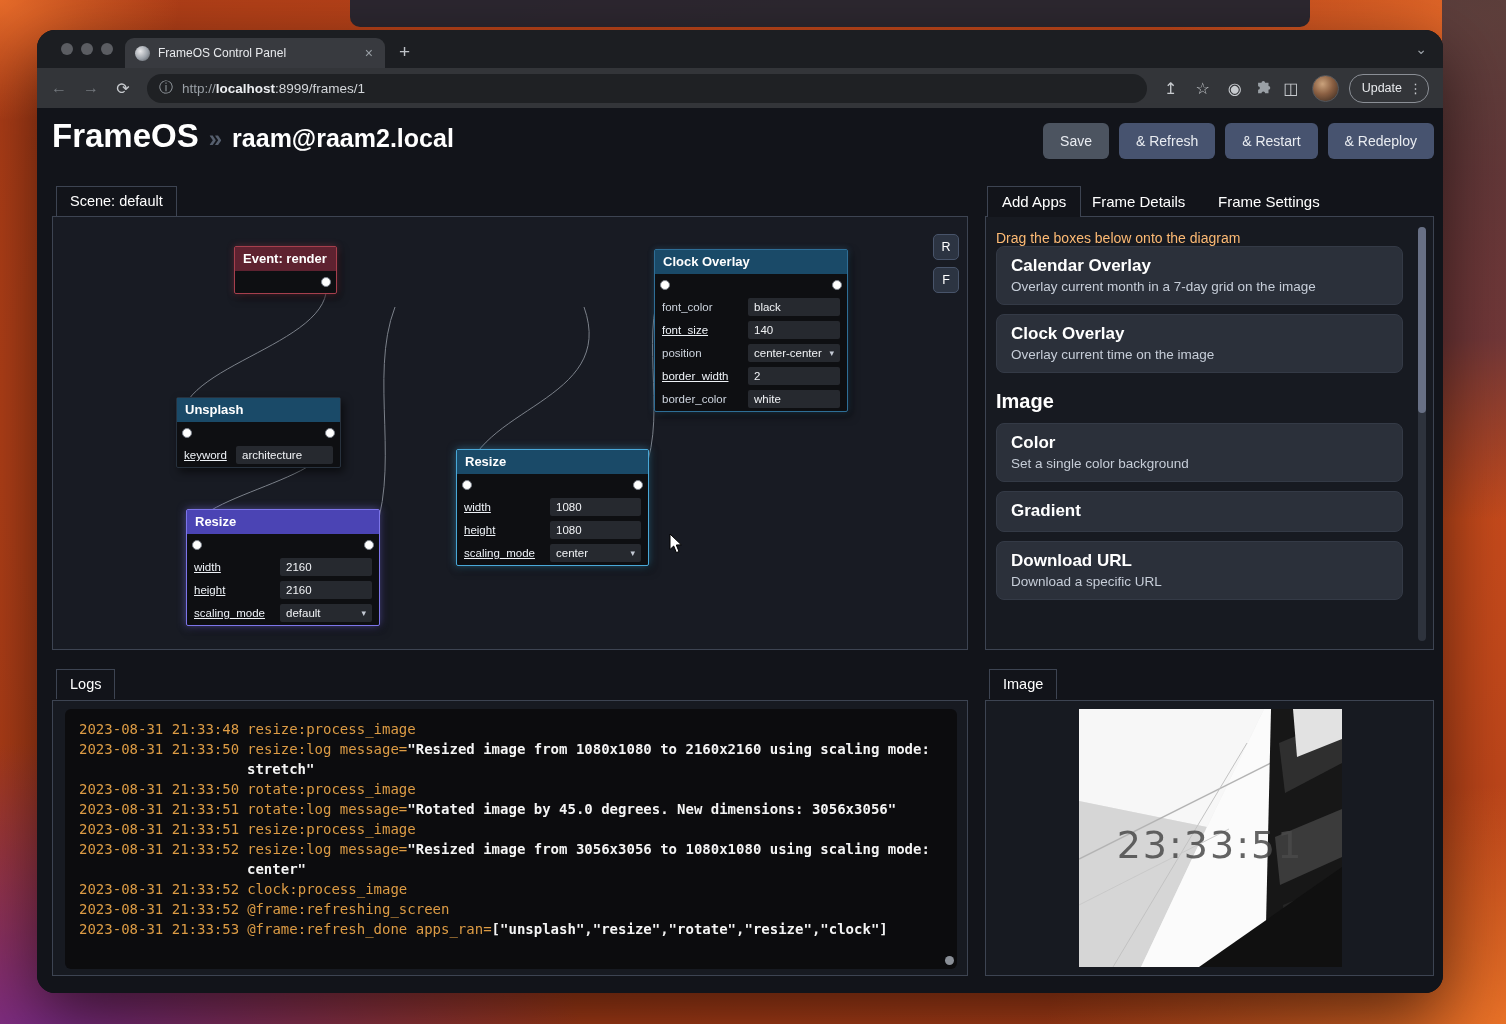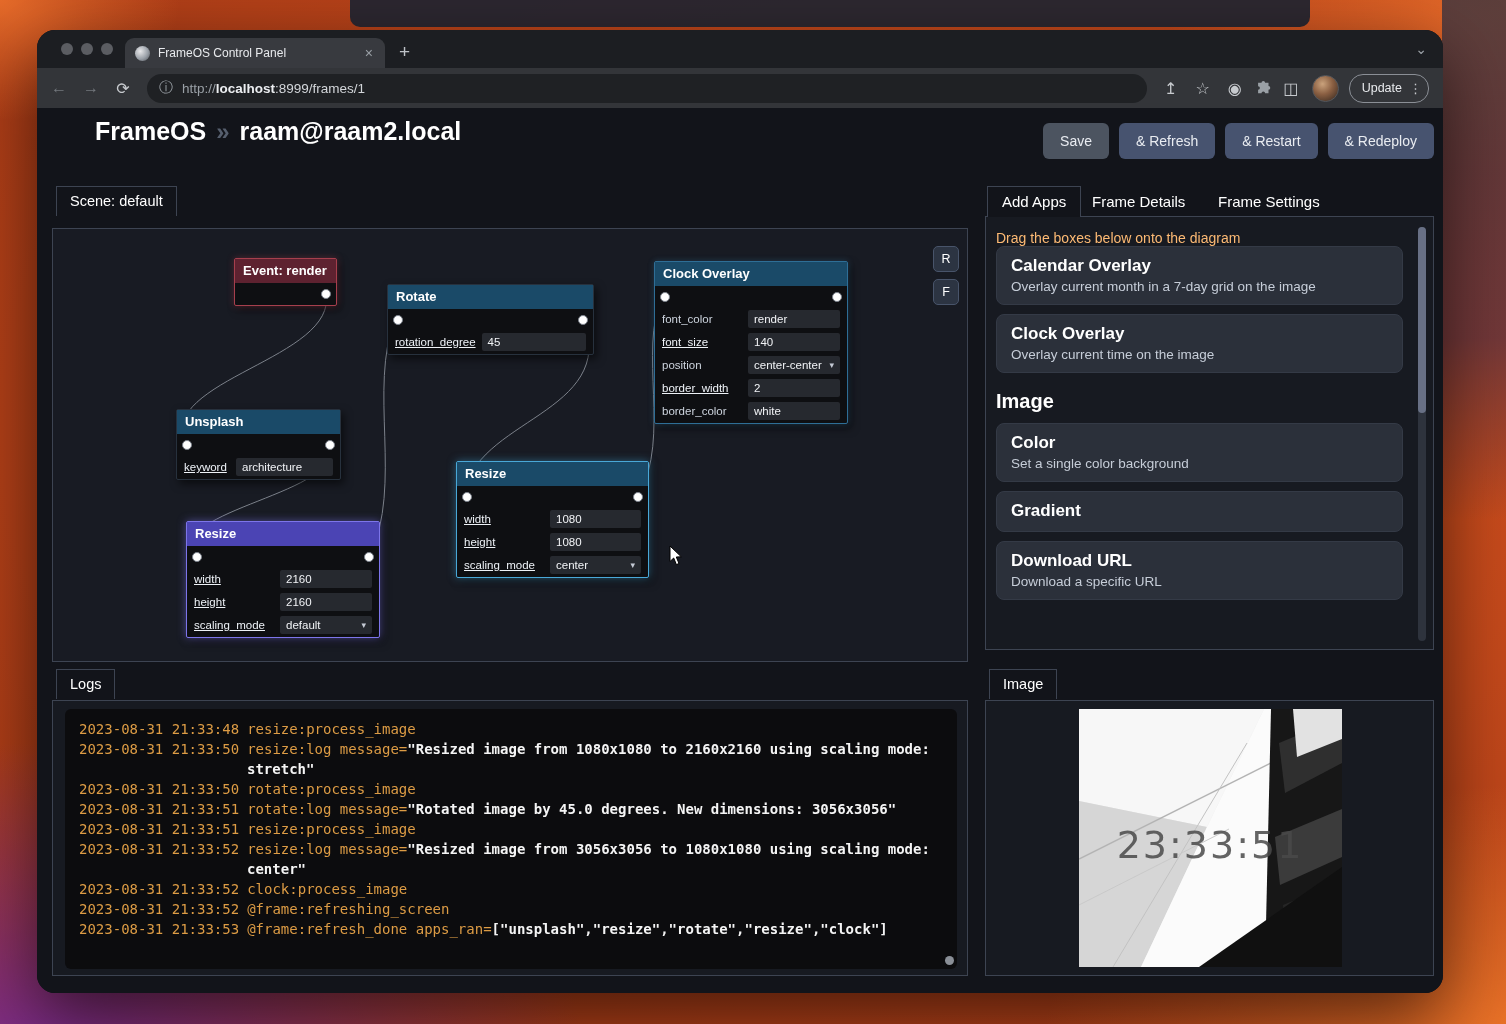--- a/index.html
+++ b/index.html
@@ -38,35 +38,35 @@
   .url .host{color:#eceef1;font-weight:bold;}
   .url .path{color:#d3d6da;}
   .avatar{width:25px;height:25px;border-radius:50%;background:radial-gradient(circle at 38% 32%, #caa27c 0%, #8a5f42 45%, #30241d 100%);border:1px solid #55585d;flex:none;margin:0 3px;}
   .update-pill{height:27px;border:1px solid #8b8f96;border-radius:14px;display:flex;align-items:center;padding:0 6px 0 12px;gap:7px;color:#e8eaed;font-size:12.5px;margin:0 6px 0 3px;}
   .update-pill .dots{color:#c7cace;font-size:13px;}
   .puzzle-icon{flex:none;margin:0 2px;}
 
   
   .page{position:relative;width:1406px;height:885px;background:#12141a;color:#e8ebf0;}
   .app-header{position:absolute;left:15px;top:9px;display:flex;align-items:baseline;gap:10px;}
-  .brand{font-size:25px;font-weight:bold;color:#fff;margin-left:43px;}
+  .brand{font-size:33px;font-weight:bold;color:#fff;}
   .sep{font-size:24px;font-weight:bold;color:#565f6e;}
   .device{font-size:25px;font-weight:bold;color:#fff;}
   .hdr-btns{position:absolute;right:9px;top:15px;display:flex;gap:10px;}
   .hbtn{height:36px;padding:0 17px;border-radius:6px;font-size:14px;color:#e9ecf1;display:flex;align-items:center;}
   .hbtn.gray{background:#4c5460;}
   .hbtn.blue{background:#47536f;}
 
   .panel{position:absolute;background:#171a21;border:1px solid #3d4452;box-sizing:border-box;}
   .panel-label{position:absolute;height:30px;line-height:29px;padding:0 13px;background:#12141a;border:1px solid #3d4452;border-bottom:none;font-size:14.5px;color:#fff;box-sizing:border-box;z-index:3;}
   .side-tab{position:absolute;font-size:15px;color:#fff;z-index:3;}
   .side-tab.active{height:31px;line-height:30px;padding:0 14px;background:#12141a;border:1px solid #3d4452;border-bottom:none;box-sizing:border-box;}
 
   
-  .scene{left:15px;top:120px;width:916px;height:434px;overflow:hidden;background:#181b23;}
+  .scene{left:15px;top:108px;width:916px;height:434px;overflow:hidden;background:#181b23;}
   .edges{position:absolute;left:0;top:0;pointer-events:none;}
   .node{position:absolute;background:#0e0f12;border:1px solid #27313d;border-radius:2px;box-shadow:3px 4px 8px rgba(0,0,0,.55);z-index:2;}
   .nhdr{height:24px;line-height:24px;padding:0 8px;font-size:13px;font-weight:bold;color:#fff;}
   .hdr-blue{background:#1a4a68;}
   .hdr-red{background:#5e2230;}
   .hdr-purple{background:#4b44b4;}
   .nconn{position:relative;height:22px;}
   .port{position:absolute;top:6px;width:10px;height:10px;border-radius:50%;background:#fff;border:1px solid #7c828c;box-sizing:border-box;}
   .port.in{left:5px;}
   .port.out{right:5px;}
@@ -179,41 +179,30 @@
         </g>
       </svg>
 
       <div class="node n-event" style="left:181px;top:29px;width:101px;">
         <div class="nhdr hdr-red">Event: render</div>
         <div class="nconn">
           <span class="port out"></span>
         </div>
       </div>
 
-      <div class="node n-rotate" style="left:334px;top:55px;width:205px;">
-        <div class="nhdr hdr-blue">Rotate</div>
-        <div class="nconn">
-          <span class="port in"></span>
-          <span class="port out"></span>
-        </div>
-        <div class="nrow">
-          <span class="fn u">rotation_degree</span>
-          <span class="fv">45</span>
-        </div>
-      </div>
 
       <div class="node n-clock" style="left:601px;top:32px;width:192px;">
         <div class="nhdr hdr-blue">Clock Overlay</div>
         <div class="nconn">
           <span class="port in"></span>
           <span class="port out"></span>
         </div>
         <div class="nrow">
           <span class="fn">font_color</span>
-          <span class="fv">render</span>
+          <span class="fv">black</span>
         </div>
         <div class="nrow">
           <span class="fn u">font_size</span>
           <span class="fv">140</span>
         </div>
         <div class="nrow">
           <span class="fn">position</span>
           <span class="fv">
               <span>center-center</span>
               <span class="caret">▾</span>

